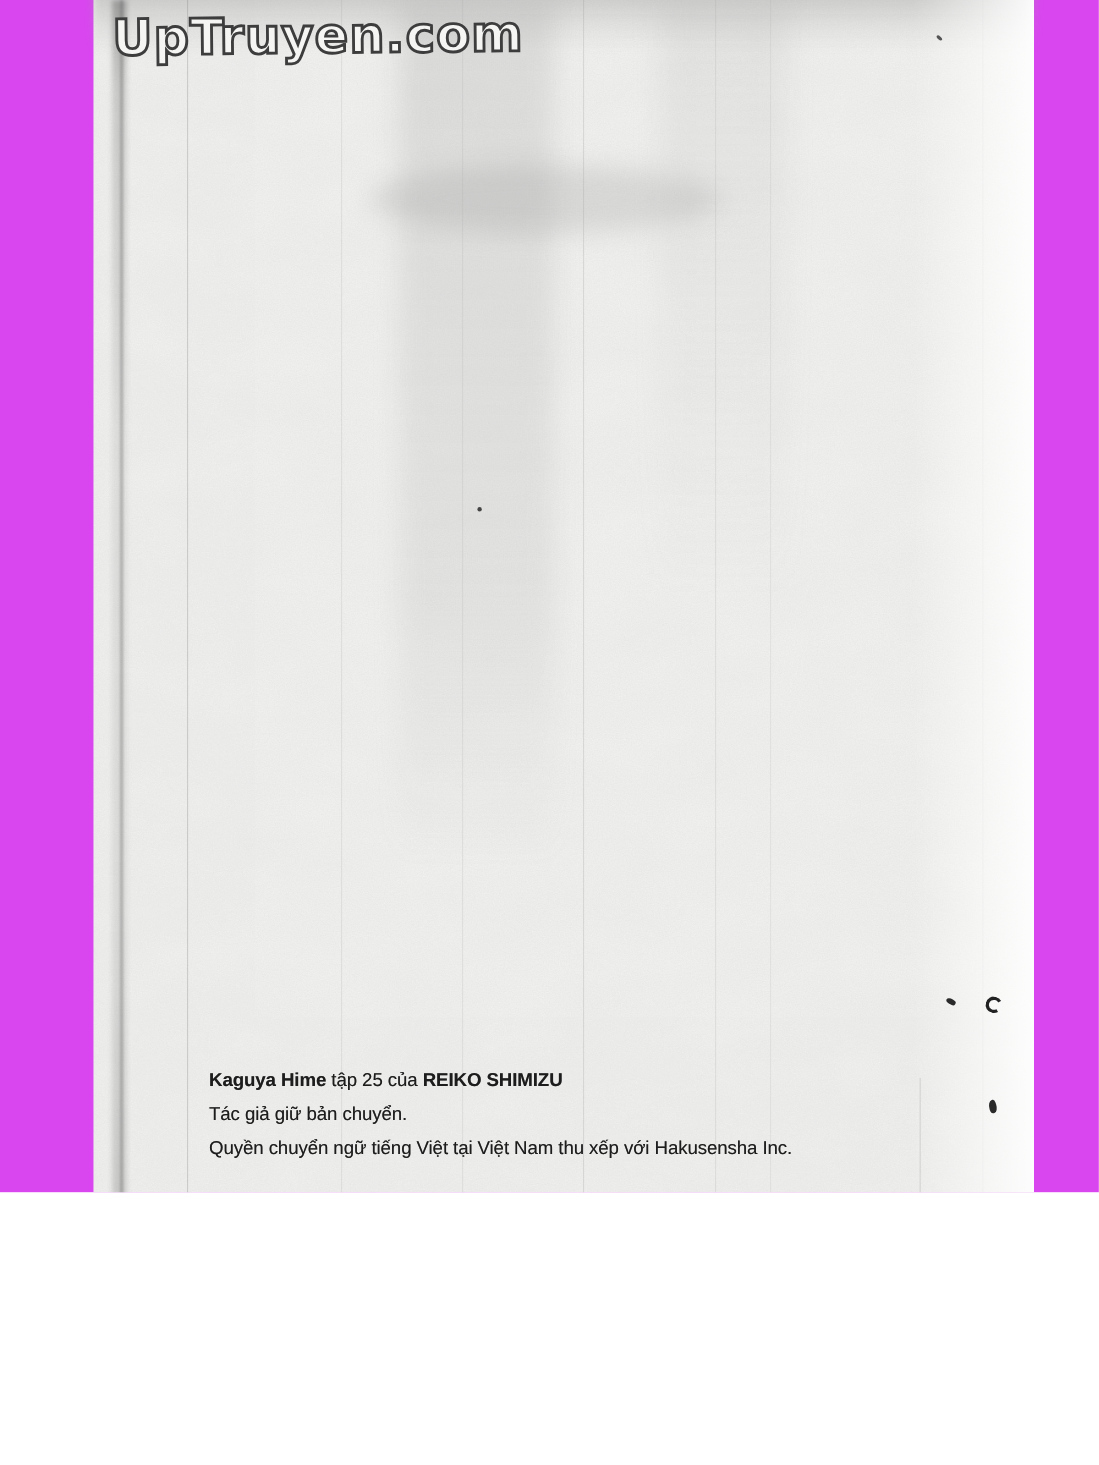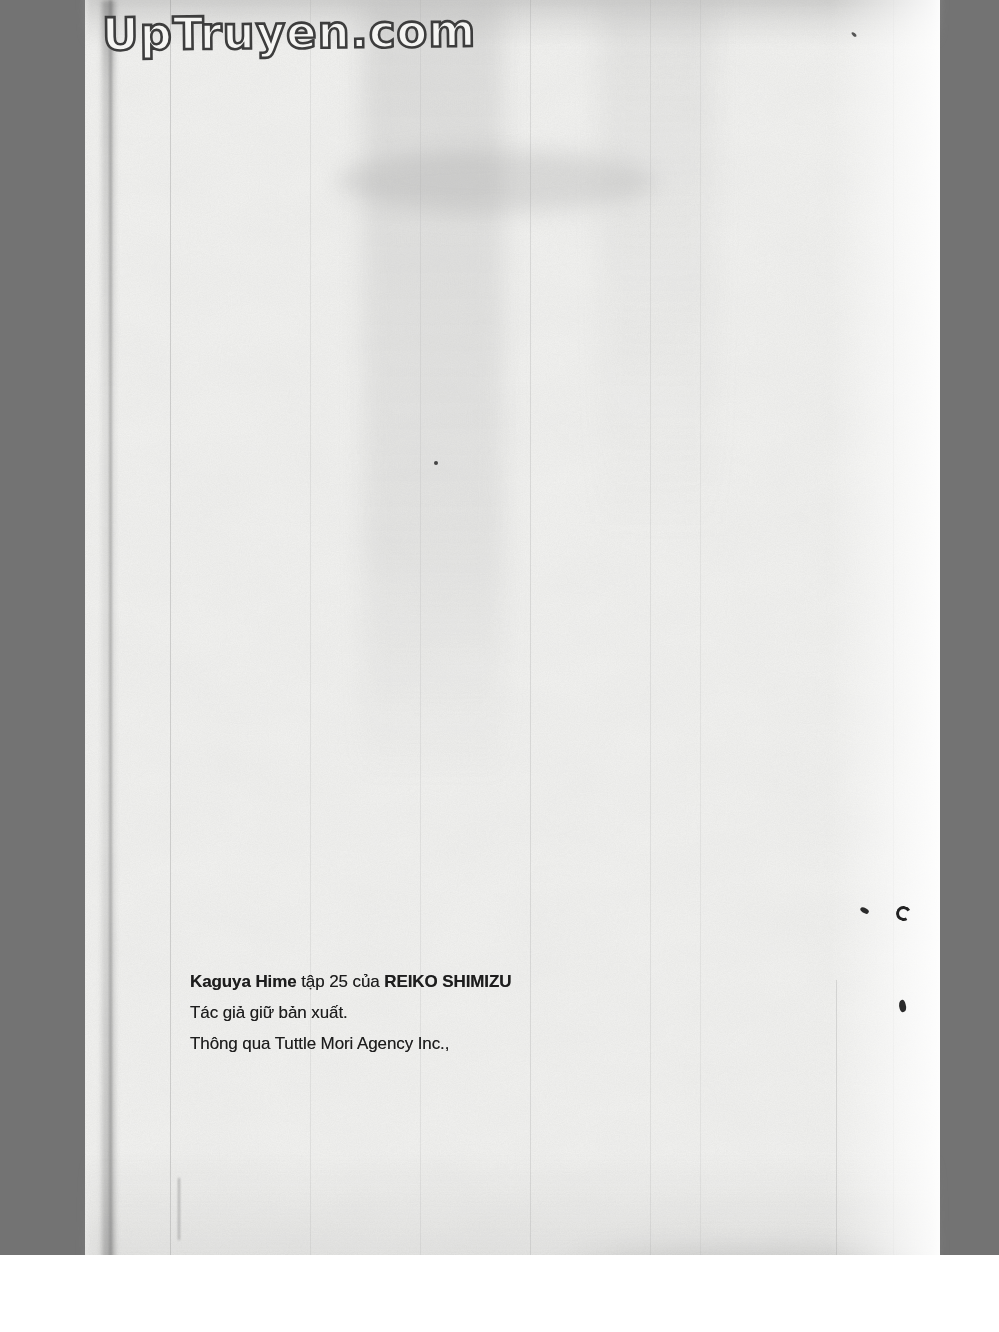--- a/index.html
+++ b/index.html
@@ -1,19 +1,19 @@
 <!DOCTYPE html>
 <html><head>
 <meta charset="utf-8">
 <style>
   html,body{margin:0;padding:0;background:#ffffff;}
   .page{
     position:relative;
-    width:999px;height:1255px;
-    background:#737373;
+    width:999px;height:1084px;
+    background:#d946ef;
     overflow:hidden;
     font-family:"Liberation Sans", sans-serif;
   }
   
   .paper{
     position:absolute;left:85px;top:0;width:855px;height:1332px;
     background:#f3f3f1;
   }
   .noise-svg{position:absolute;left:0;top:0;width:855px;height:1332px;display:block;}
   .shade{position:absolute;pointer-events:none;}
@@ -121,22 +121,22 @@
     <div class="shade bottom-shade"></div>
     <div class="shade bottom-blob"></div>
     <div class="shade bottom-edge"></div>
     <div class="shade right-fade"></div>
   </div>
 
   <div class="watermark">UpTruyen.com</div>
 
   <div class="colophon">
     <p><span class="b">Kaguya Hime</span><span> tập 25 của </span><span class="b">REIKO SHIMIZU</span></p>
-    <p>Tác giả giữ bản xuất.</p>
-    <p class="indent">Thông qua Tuttle Mori Agency Inc.,</p>
+    <p>Tác giả giữ bản chuyển.</p>
+    <p>Quyền chuyển ngữ tiếng Việt tại Việt Nam thu xếp với Hakusensha Inc.</p>
   </div>
 
   <div class="speck sp1"></div>
   <div class="speck sp2"></div>
   <div class="speck sp3"></div>
   <div class="speck sp4"></div>
   <div class="speck sp5"></div>
 
 </div>
 

